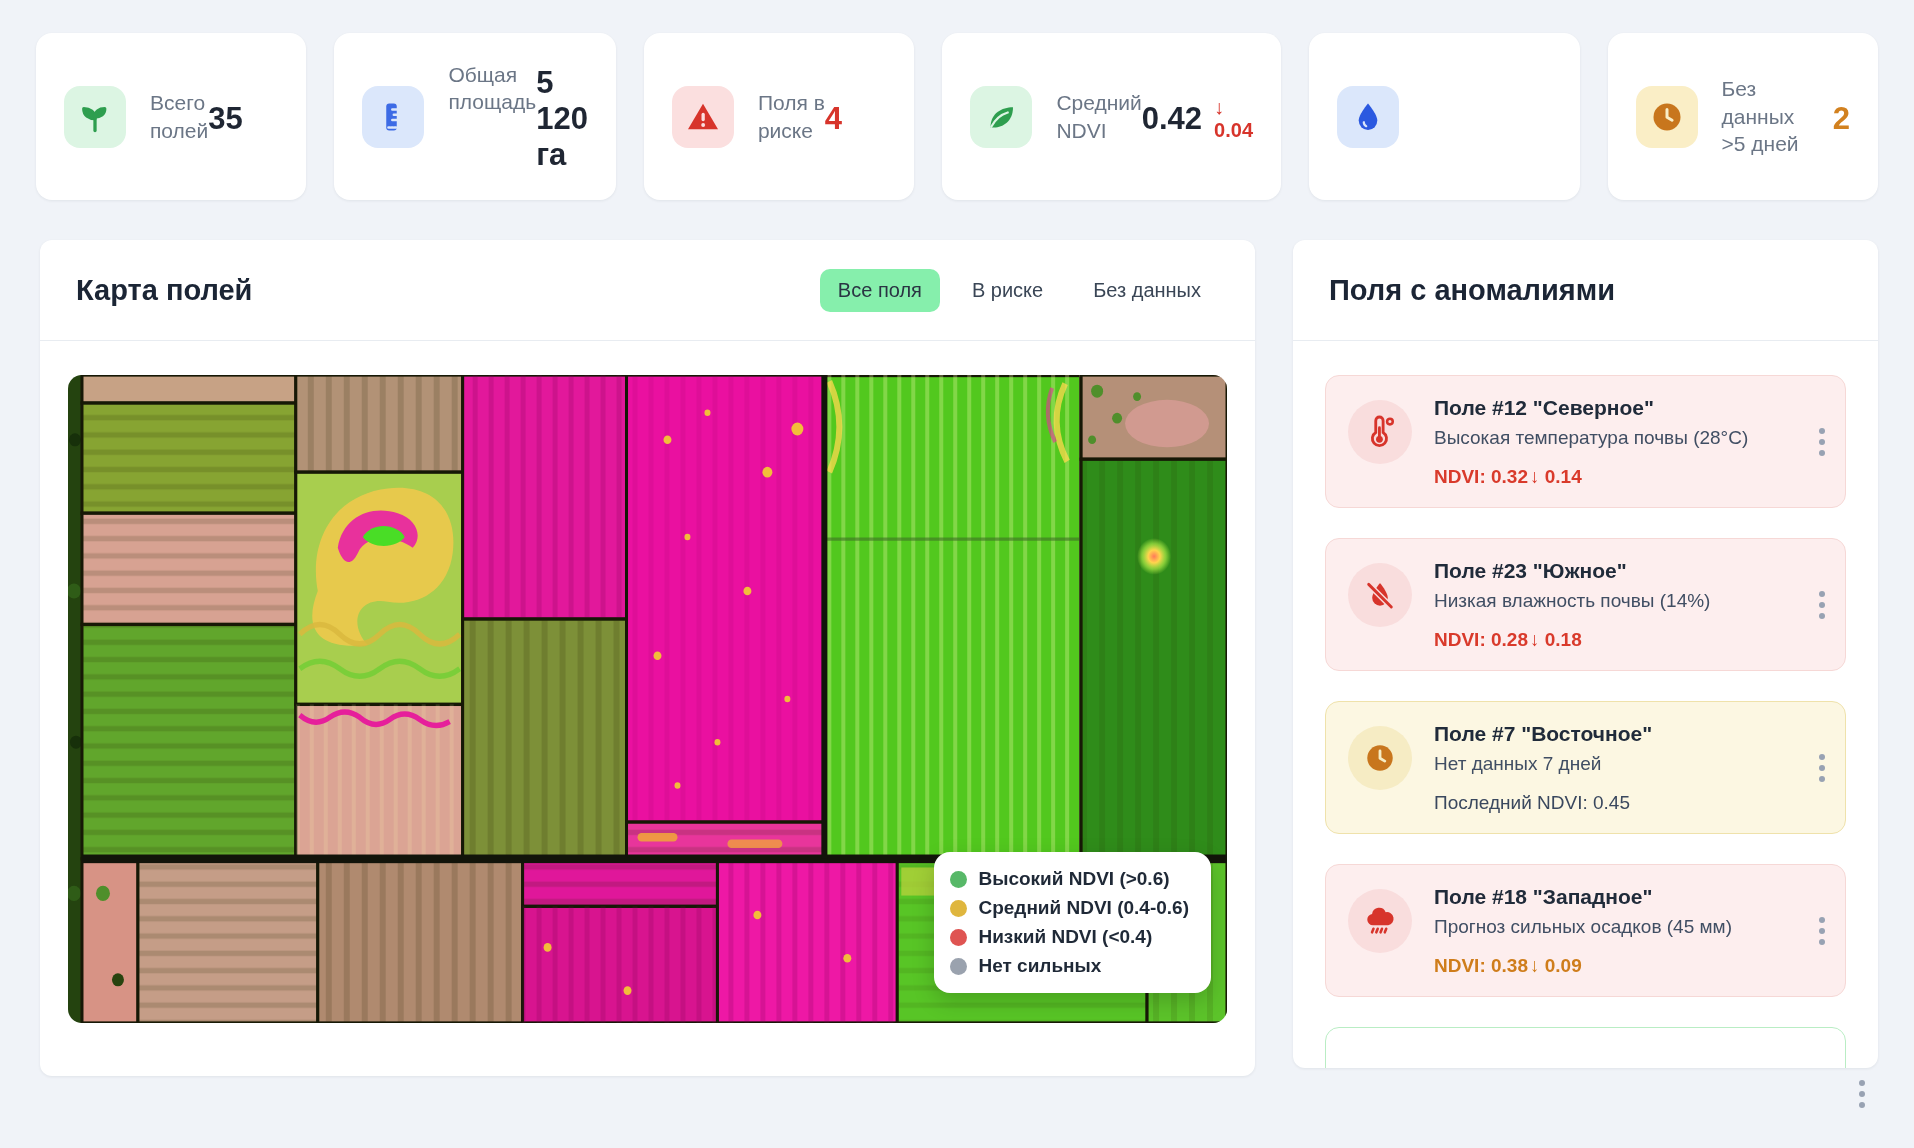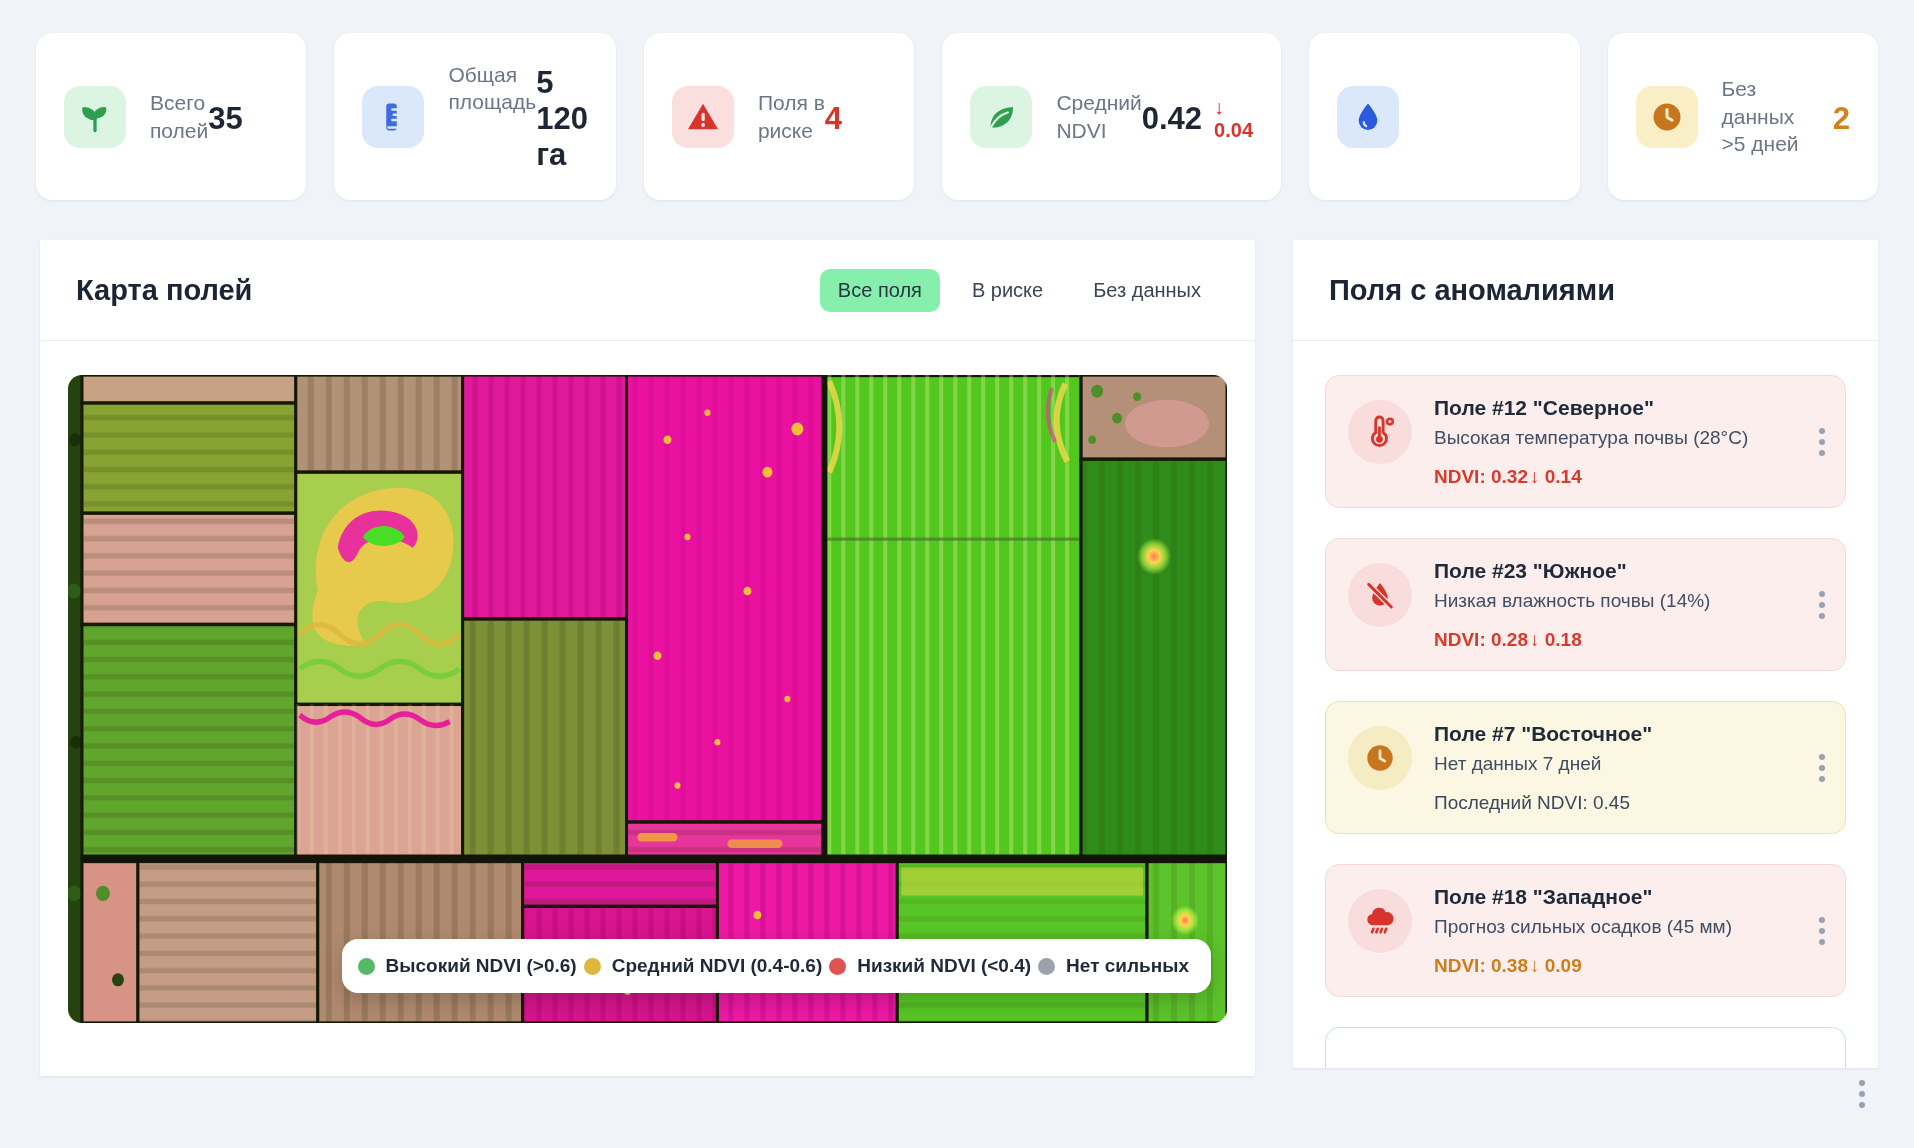--- a/index.html
+++ b/index.html
@@ -25,38 +25,38 @@
   .tone-red    { background:#fbdfdf; }
   .tone-amber  { background:#faeec6; }
   .stat-text { display:flex; flex-direction:row; }
   .stat-label { font-size:21px; color:#6b7686; line-height:1.32; white-space:pre-line; }
   .stat-value { font-size:31px; font-weight:bold; color:#1f2633; margin-top:4px;
     display:flex; align-items:center; gap:12px; }
   .stat-value.val-red   { color:#d7342b; }
   .stat-value.val-amber { color:#d2811f; }
   .delta { font-size:20px; color:#d7342b; font-weight:bold; }
   
-  .panel { position:absolute; background:#fff; border-radius:2px;
+  .panel { position:absolute; background:#fff; border-radius:12px;
     box-shadow:0 1px 3px rgba(16,24,40,.07); }
   .map-panel   { left:40px;   top:240px; width:1215px; height:836px; }
   .anoms-panel { left:1293px; top:240px; width:585px;  height:828px; overflow:hidden; }
   .panel-header { height:101px; display:flex; align-items:center; justify-content:space-between;
     padding:0 36px; border-bottom:1px solid #e8ecf1; }
   .panel-title { font-size:29px; font-weight:bold; color:#1b2535; }
   
   .filters { display:flex; align-items:center; gap:14px; font-size:20px; color:#3a4656; }
   .filter { padding:10px 18px; border-radius:10px; cursor:pointer; }
   .filter.active { background:#86efac; color:#2a3443; }
   
   .map-body { position:absolute; left:28px; top:135px; width:1159px; height:648px;
     border-radius:14px; overflow:hidden; }
   .map-body svg { display:block; width:100%; height:100%; }
   .legend { position:absolute; right:16px; bottom:30px; background:#fff; border-radius:16px;
     padding:16px 22px 16px 16px; box-shadow:0 8px 22px rgba(0,0,0,.18);
-    display:flex; gap:7px; }
+    display:flex; flex-direction:column; gap:7px; }
   .legend-row { display:flex; align-items:center; gap:11px; font-size:19px; font-weight:600; color:#1f2937; }
   .legend-dot { width:17px; height:17px; border-radius:50%; flex:none; }
   
   .anom-list { padding:34px 32px 0 32px; display:flex; flex-direction:column; gap:30px; }
   .anom-card { min-height:133px; border-radius:14px; border:1px solid; padding:20px 52px 18px 22px;
     display:flex; gap:22px; position:relative; }
   .anom-red   { background:#fdeeee; border-color:#f6d8d6; }
   .anom-amber { background:#fcf7e2; border-color:#efe2ab; }
   .anom-green { background:#ffffff; border-color:#b9edc4; min-height:133px; }
   .anom-icon { width:64px; height:64px; border-radius:50%; flex:none; margin-top:4px;

